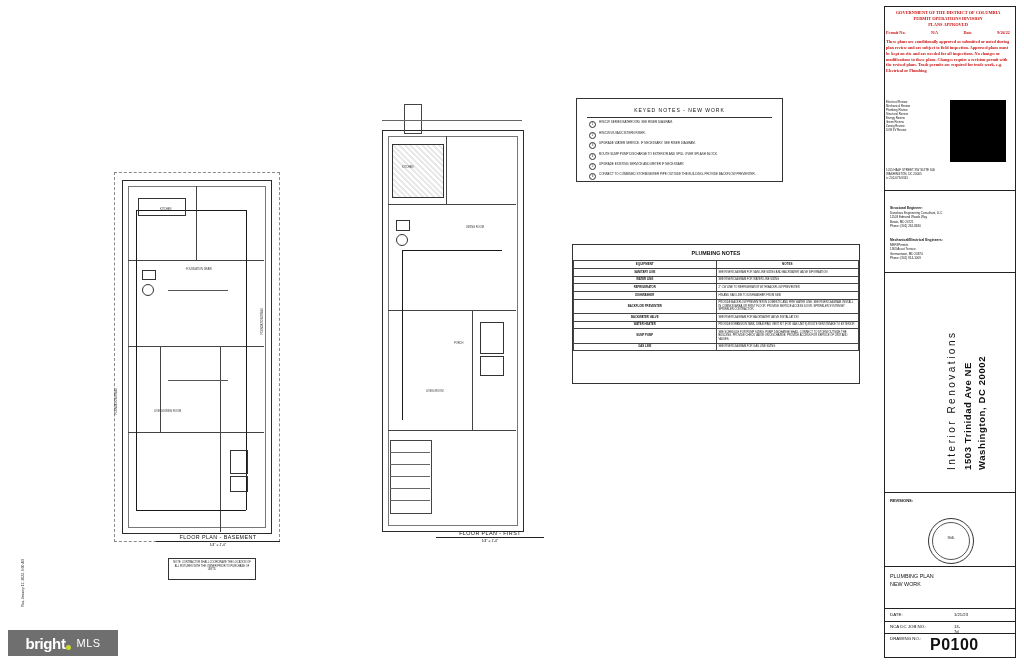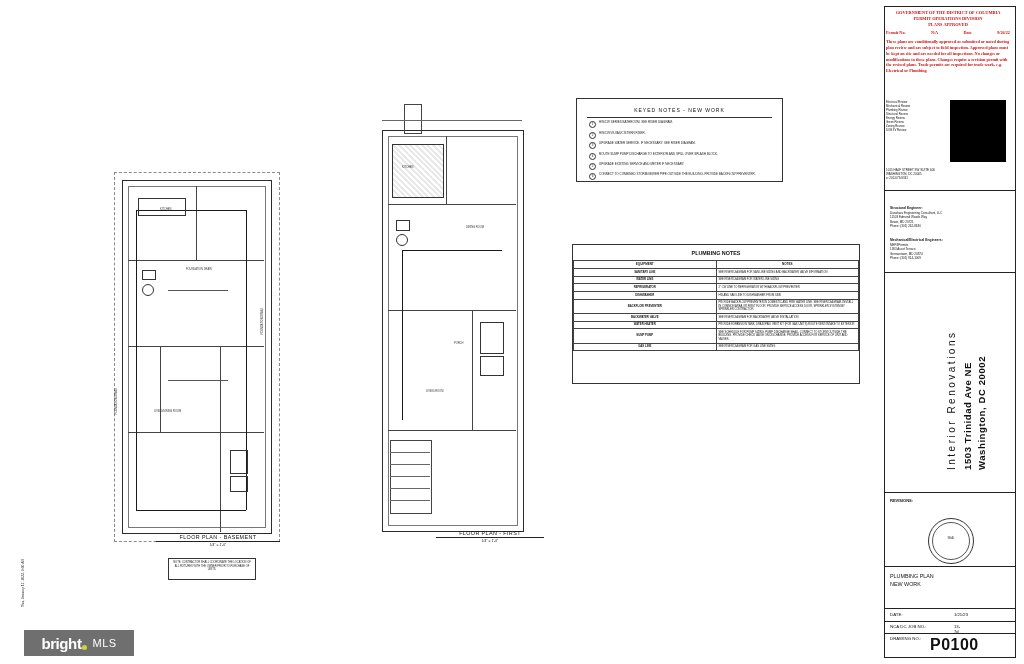--- a/index.html
+++ b/index.html
@@ -98,21 +98,21 @@
   .planlabel{position:absolute;text-align:center;color:#111;}
   .planlabel .t{font-size:5.4px;letter-spacing:.4px;}
   .planlabel .s{font-size:3.4px;margin-top:1px;}
   .planlabel .ul{border-top:1px solid #222;margin:1px 6px 0;}
   .notebox{
     position:absolute;left:168px;top:558px;width:88px;height:22px;border:1px solid #333;
     font-size:2.6px;line-height:1.35;color:#222;padding:2px 3px;box-sizing:border-box;text-align:center;
   }
   
   .mls{
-    position:absolute;left:24px;bottom:8px;width:110px;height:26px;background:#6f6f6f;
+    position:absolute;left:8px;bottom:8px;width:110px;height:26px;background:#6f6f6f;
     color:#fff;display:flex;align-items:center;justify-content:center;gap:3px;
   }
   .mls .b{font-size:15px;font-weight:bold;letter-spacing:-.4px;}
   .mls .dot{width:5px;height:5px;border-radius:50%;background:#c9d732;display:inline-block;
     position:relative;top:4px;left:-2px;}
   .mls .m{font-size:11px;letter-spacing:.5px;}
   .sidestamp{
     position:absolute;left:-22px;top:560px;width:90px;transform:rotate(-90deg);
     font-size:3.4px;color:#333;
   }

